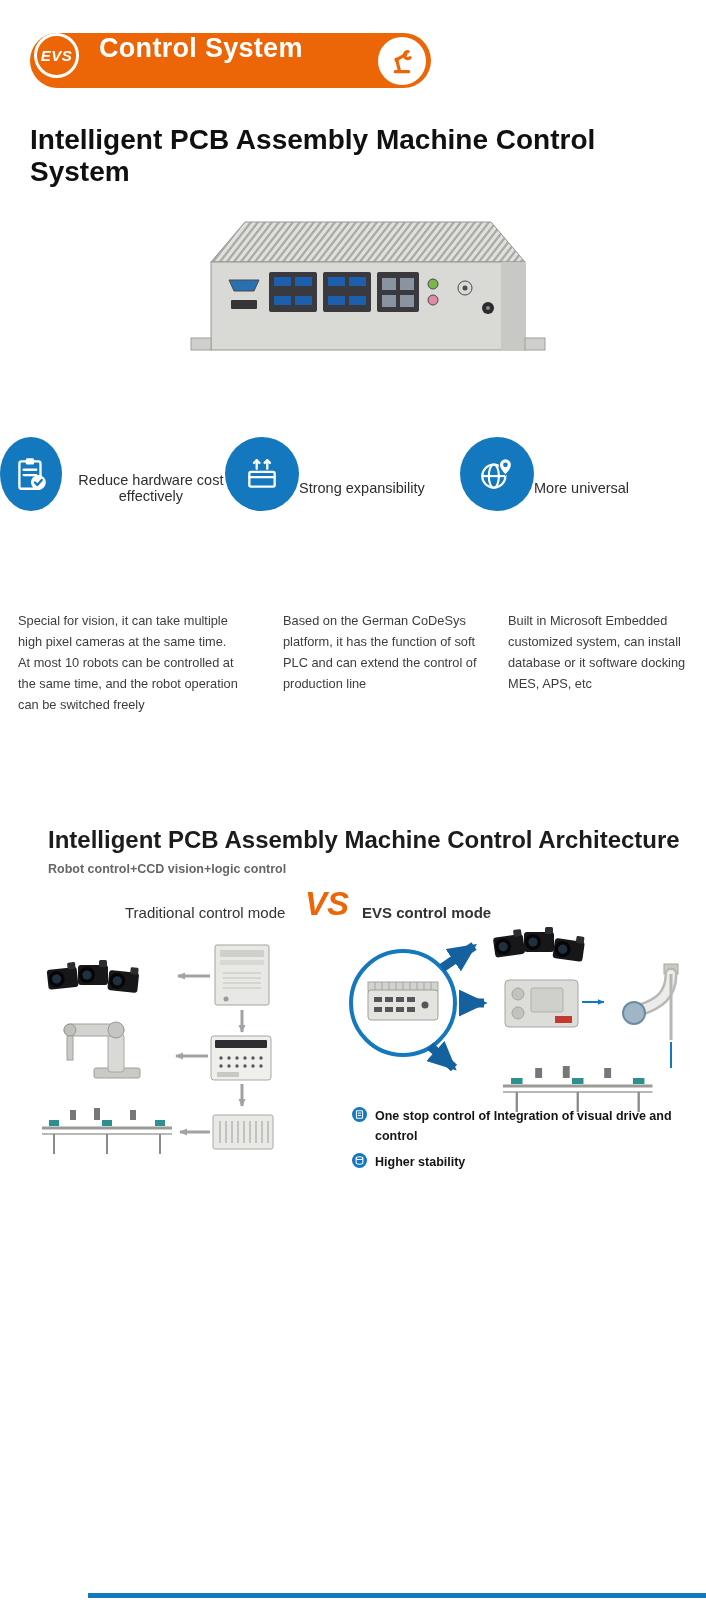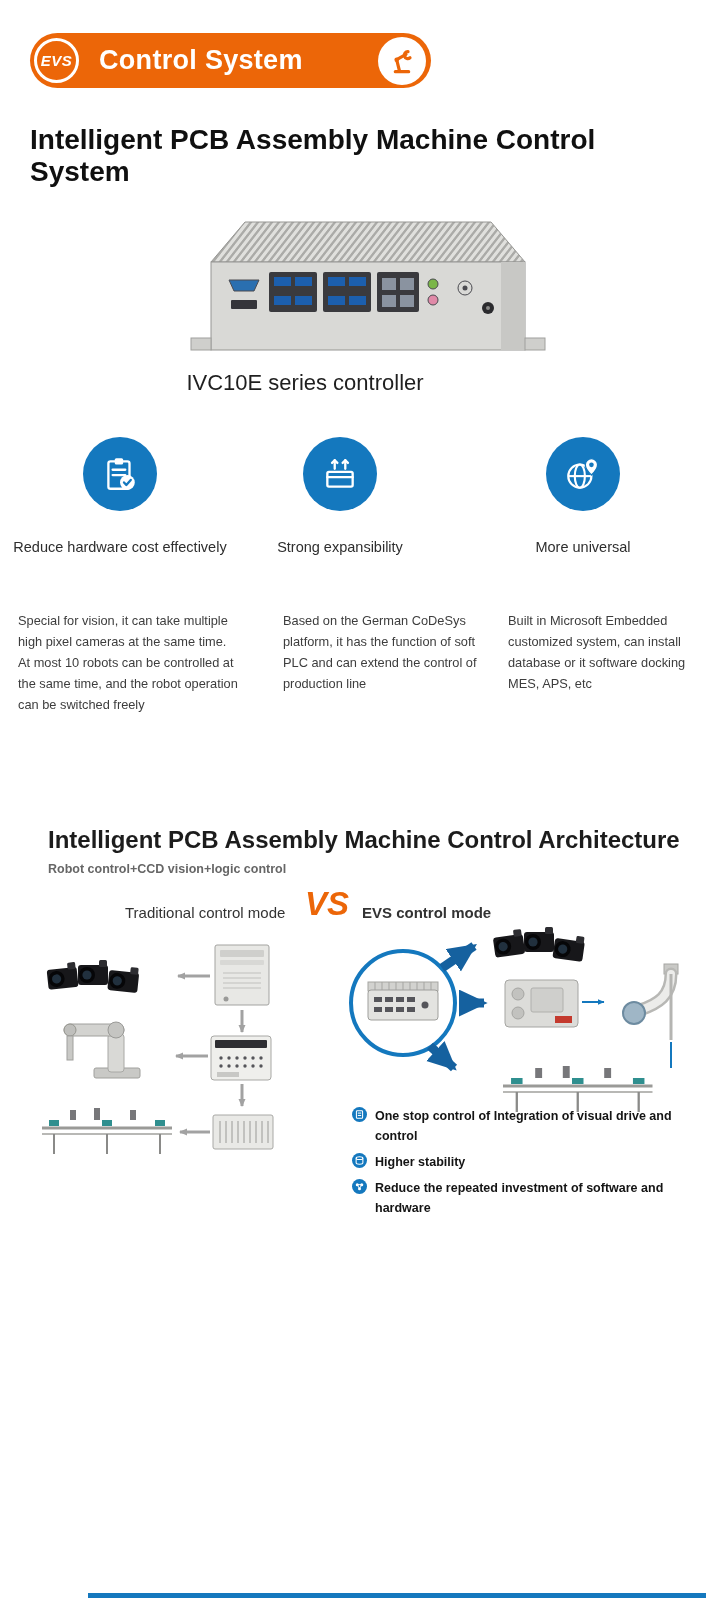--- a/index.html
+++ b/index.html
@@ -2,35 +2,35 @@
 <html><head>
 <meta charset="utf-8">
 <style>
   * { margin:0; padding:0; box-sizing:border-box; }
   html,body { background:#ffffff; }
   body { font-family:"Liberation Sans", sans-serif; }
   .page { position:relative; width:706px; height:1600px; background:#fff; overflow:hidden; margin:0 auto; }
 
   
   .banner { position:absolute; left:30px; top:33px; width:401px; height:55px;
-            background:#EC6608; border-radius:28px; display:flex; align-items:center; }
+            background:#EC6608; border-radius:28px; display:flex; align-items:flex-start; }
   .logo-circle { width:45px; height:45px; margin-left:4px; border:3px solid #fff; border-radius:50%;
                  display:flex; align-items:center; justify-content:center; flex:none; }
   .logo-text { color:#fff; font-weight:bold; font-style:italic; font-size:15px; letter-spacing:.5px; }
   .banner-title { color:#fff; font-size:27px; font-weight:bold; margin-left:20px; letter-spacing:.3px; }
   .robot-badge { position:absolute; right:5px; top:3.5px; width:48px; height:48px; background:#fff;
                  border-radius:50%; display:flex; align-items:center; justify-content:center; }
 
   
   .page-title { position:absolute; left:30px; top:124px; width:660px; font-size:28px; font-weight:600; color:#101010; }
   .product-figure { position:absolute; left:133px; top:192px; }
   .product-caption { position:absolute; left:0; top:370px; width:610px; text-align:center; font-size:22px; color:#1f1f1f; }
 
   
-  .feature { position:absolute; top:437px; display:flex; flex-direction:column; align-items:center; }
+  .feature { position:absolute; top:437px; display:flex; flex-direction:row; align-items:center; }
   .f1 { left:0; width:240px; } .f2 { left:225px; width:230px; } .f3 { left:460px; width:246px; }
   .feature-icon { width:74px; height:74px; border-radius:50%; background:#1478BE;
                   display:flex; align-items:center; justify-content:center; }
   .feature-label { margin-top:28px; font-size:14.5px; color:#2e2e2e; text-align:center; }
   .desc { position:absolute; top:610px; font-size:12.8px; line-height:21px; color:#3d3d3d; }
   .d1 { left:18px; width:222px; } .d2 { left:283px; width:205px; } .d3 { left:508px; width:188px; }
 
   
   .arch-title { position:absolute; left:48px; top:826px; font-size:24px; font-weight:700; color:#1c1c1c; }
   .arch-subtitle { position:absolute; left:48px; top:862px; font-size:12.5px; font-weight:bold; color:#666; }
@@ -113,21 +113,20 @@
         <rect x="267" y="103" width="14" height="12" fill="#8a93a0"></rect>
         <circle cx="300" cy="92" r="5" fill="#7ab648" stroke="#4a4a50"></circle>
         <circle cx="300" cy="108" r="5" fill="#e08aa8" stroke="#4a4a50"></circle>
         <circle cx="332" cy="96" r="7" fill="#d9d9d6" stroke="#4a4a50"></circle>
         <circle cx="332" cy="96" r="2.5" fill="#4a4a50"></circle>
         <circle cx="355" cy="116" r="6" fill="#2b2b2e"></circle>
         <circle cx="355" cy="116" r="2" fill="#8a8a88"></circle>
       </g>
     </svg>
   </div>
-  <div class="product-caption">IVC10E series controller</div>
 
   <div class="feature f1">
     <div class="feature-icon">
       <svg viewBox="0 0 36 36" width="38" height="38">
         <g fill="none" stroke="#fff" stroke-width="2.2" stroke-linecap="round">
           <rect x="7" y="6" width="20" height="26" rx="2"></rect>
           <line x1="11" y1="14" x2="23" y2="14"></line>
           <line x1="11" y1="19" x2="23" y2="19"></line>
         </g>
         <rect x="13" y="3" width="8" height="6" rx="1.5" fill="#fff"></rect>
@@ -363,32 +362,16 @@
     <div class="benefit">
       <svg class="benefit-icon" viewBox="0 0 16 16" width="15" height="15">
         <circle cx="8" cy="8" r="8" fill="#1478BE"></circle>
         <g stroke="#fff" stroke-width="1.1" fill="none">
           <ellipse cx="8" cy="5.5" rx="3.6" ry="1.5"></ellipse>
           <path d="M4.4 5.5 v5 c0 .9 1.6 1.5 3.6 1.5 s3.6 -.6 3.6 -1.5 v-5"></path>
         </g>
       </svg>
       <span class="benefit-text">Higher stability</span>
     </div>
-    <div class="benefit">
-      <svg class="benefit-icon" viewBox="0 0 16 16" width="15" height="15">
-        <circle cx="8" cy="8" r="8" fill="#1478BE"></circle>
-        <g stroke="#fff" stroke-width="1">
-          <line x1="5.6" y1="6" x2="10.4" y2="6"></line>
-          <line x1="5.6" y1="6" x2="8" y2="10.3"></line>
-          <line x1="10.4" y1="6" x2="8" y2="10.3"></line>
-        </g>
-        <g fill="#fff">
-          <circle cx="5.6" cy="6" r="1.6"></circle>
-            <circle cx="10.4" cy="6" r="1.6"></circle>
-            <circle cx="8" cy="10.3" r="1.6"></circle>
-        </g>
-      </svg>
-      <span class="benefit-text">Reduce the repeated investment of software and hardware</span>
-    </div>
   </div>
 
   <div class="footer-line"></div>
 </div>
 
 </body></html>

